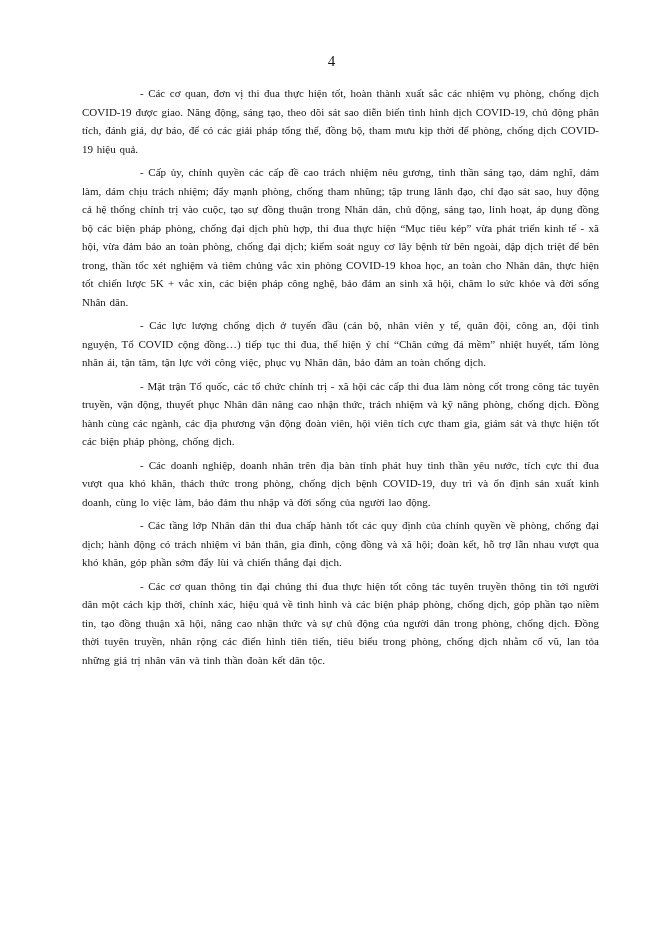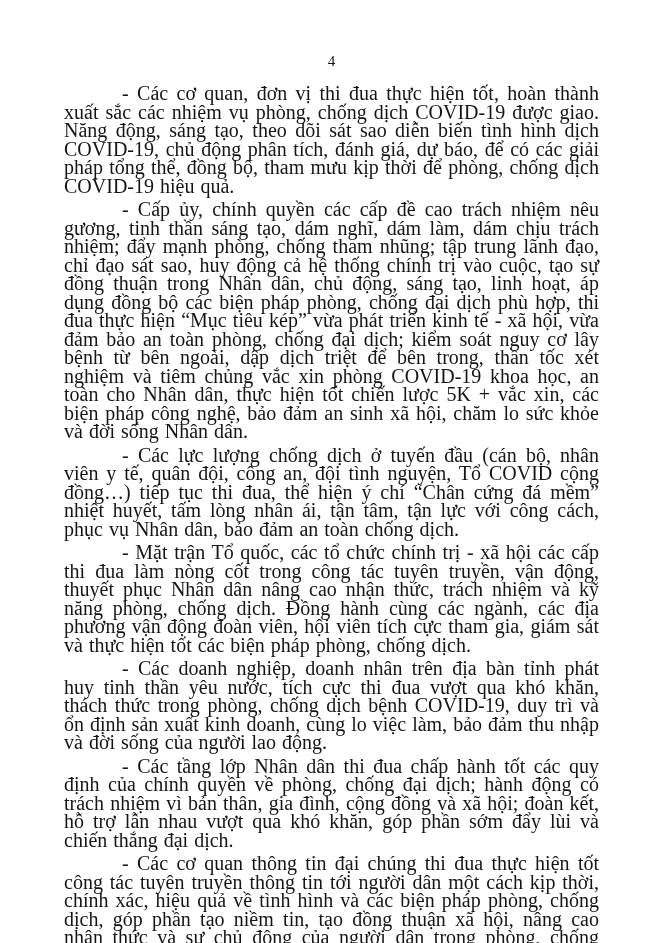--- a/index.html
+++ b/index.html
@@ -18,36 +18,36 @@
     color: #151515;
     overflow: hidden;
   }
   .page-number {
     text-align: center;
     font-size: 15px;
     line-height: 18px;
     margin: 0 0 14px 0;
   }
   .body-text p.para {
-    margin: 0 0 5px 0;
-    font-size: 20px;
+    margin: 0 0 5px 18px;
+    font-size: 11px;
     line-height: 18.5px;
     text-align: justify;
     text-indent: 58px;
     word-spacing: 1px;
   }
 </style>
 </head>
 <body>
 
 <div class="page">
   <div class="page-number">4</div>
 
   <div class="body-text">
     <p class="para">- Các cơ quan, đơn vị thi đua thực hiện tốt, hoàn thành xuất sắc các nhiệm vụ phòng, chống dịch COVID-19 được giao. Năng động, sáng tạo, theo dõi sát sao diễn biến tình hình dịch COVID-19, chủ động phân tích, đánh giá, dự báo, để có các giải pháp tổng thể, đồng bộ, tham mưu kịp thời để phòng, chống dịch COVID-19 hiệu quả.</p>
     <p class="para">- Cấp ủy, chính quyền các cấp đề cao trách nhiệm nêu gương, tinh thần sáng tạo, dám nghĩ, dám làm, dám chịu trách nhiệm; đẩy mạnh phòng, chống tham nhũng; tập trung lãnh đạo, chỉ đạo sát sao, huy động cả hệ thống chính trị vào cuộc, tạo sự đồng thuận trong Nhân dân, chủ động, sáng tạo, linh hoạt, áp dụng đồng bộ các biện pháp phòng, chống đại dịch phù hợp, thi đua thực hiện “Mục tiêu kép” vừa phát triển kinh tế - xã hội, vừa đảm bảo an toàn phòng, chống đại dịch; kiểm soát nguy cơ lây bệnh từ bên ngoài, dập dịch triệt để bên trong, thần tốc xét nghiệm và tiêm chủng vắc xin phòng COVID-19 khoa học, an toàn cho Nhân dân, thực hiện tốt chiến lược 5K + vắc xin, các biện pháp công nghệ, bảo đảm an sinh xã hội, chăm lo sức khỏe và đời sống Nhân dân.</p>
-    <p class="para">- Các lực lượng chống dịch ở tuyến đầu (cán bộ, nhân viên y tế, quân đội, công an, đội tình nguyện, Tổ COVID cộng đồng…) tiếp tục thi đua, thể hiện ý chí “Chân cứng đá mềm” nhiệt huyết, tấm lòng nhân ái, tận tâm, tận lực với công cách, phục vụ Nhân dân, bảo đảm an toàn chống dịch.</p>
+    <p class="para">- Các lực lượng chống dịch ở tuyến đầu (cán bộ, nhân viên y tế, quân đội, công an, đội tình nguyện, Tổ COVID cộng đồng…) tiếp tục thi đua, thể hiện ý chí “Chân cứng đá mềm” nhiệt huyết, tấm lòng nhân ái, tận tâm, tận lực với công việc, phục vụ Nhân dân, bảo đảm an toàn chống dịch.</p>
     <p class="para">- Mặt trận Tổ quốc, các tổ chức chính trị - xã hội các cấp thi đua làm nòng cốt trong công tác tuyên truyền, vận động, thuyết phục Nhân dân nâng cao nhận thức, trách nhiệm và kỹ năng phòng, chống dịch. Đồng hành cùng các ngành, các địa phương vận động đoàn viên, hội viên tích cực tham gia, giám sát và thực hiện tốt các biện pháp phòng, chống dịch.</p>
     <p class="para">- Các doanh nghiệp, doanh nhân trên địa bàn tỉnh phát huy tinh thần yêu nước, tích cực thi đua vượt qua khó khăn, thách thức trong phòng, chống dịch bệnh COVID-19, duy trì và ổn định sản xuất kinh doanh, cùng lo việc làm, bảo đảm thu nhập và đời sống của người lao động.</p>
     <p class="para">- Các tầng lớp Nhân dân thi đua chấp hành tốt các quy định của chính quyền về phòng, chống đại dịch; hành động có trách nhiệm vì bản thân, gia đình, cộng đồng và xã hội; đoàn kết, hỗ trợ lẫn nhau vượt qua khó khăn, góp phần sớm đẩy lùi và chiến thắng đại dịch.</p>
     <p class="para">- Các cơ quan thông tin đại chúng thi đua thực hiện tốt công tác tuyên truyền thông tin tới người dân một cách kịp thời, chính xác, hiệu quả về tình hình và các biện pháp phòng, chống dịch, góp phần tạo niềm tin, tạo đồng thuận xã hội, nâng cao nhận thức và sự chủ động của người dân trong phòng, chống dịch. Đồng thời tuyên truyền, nhân rộng các điển hình tiên tiến, tiêu biểu trong phòng, chống dịch nhằm cổ vũ, lan tỏa những giá trị nhân văn và tinh thần đoàn kết dân tộc.</p>
   </div>
 </div>
 
 </body></html>

